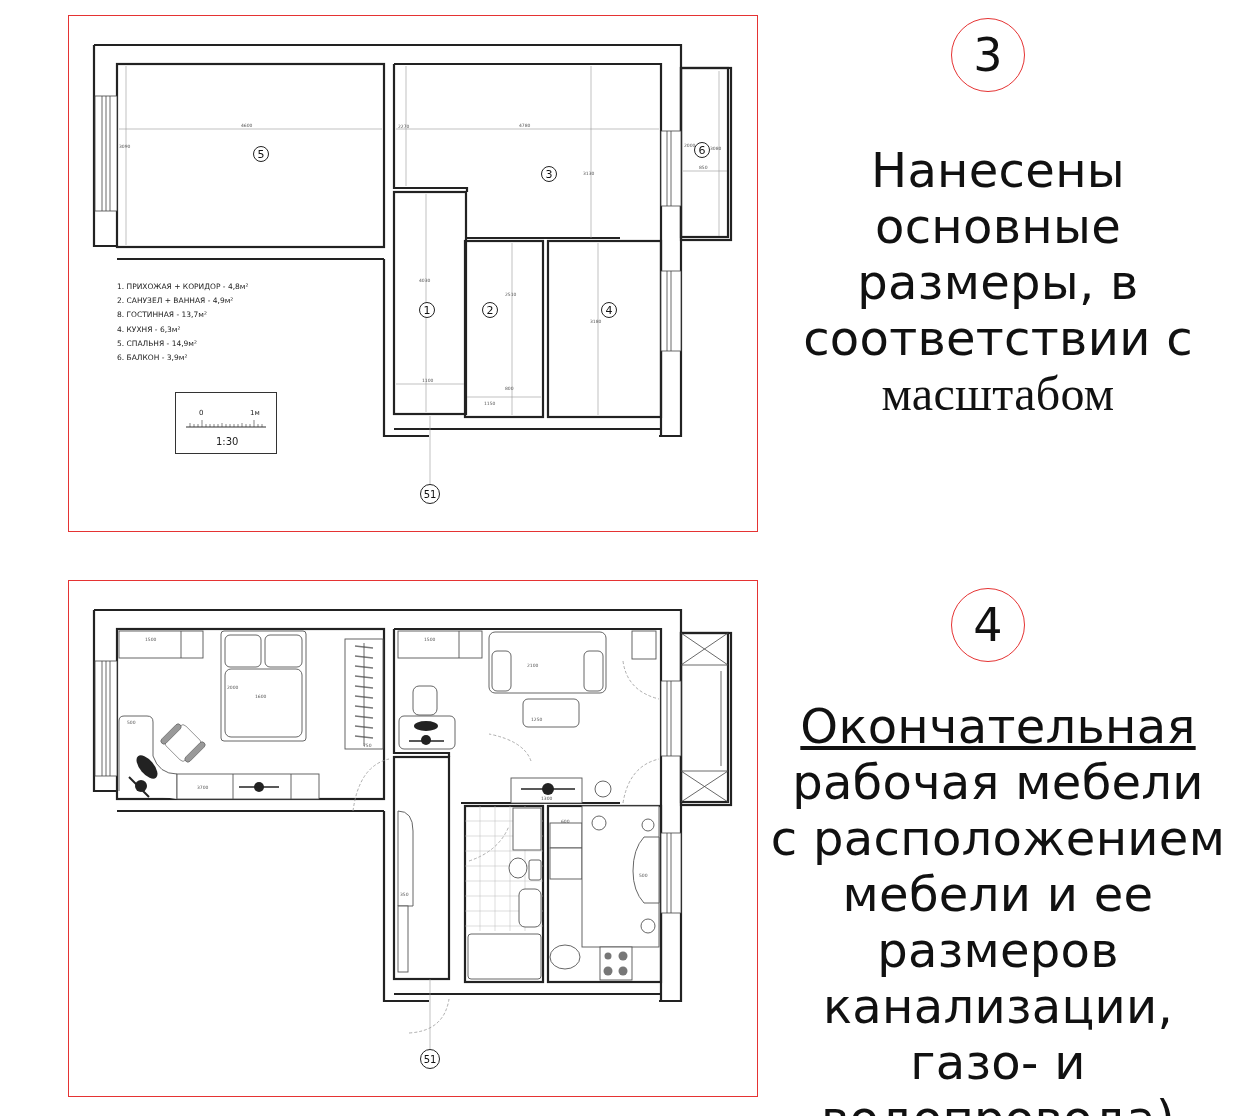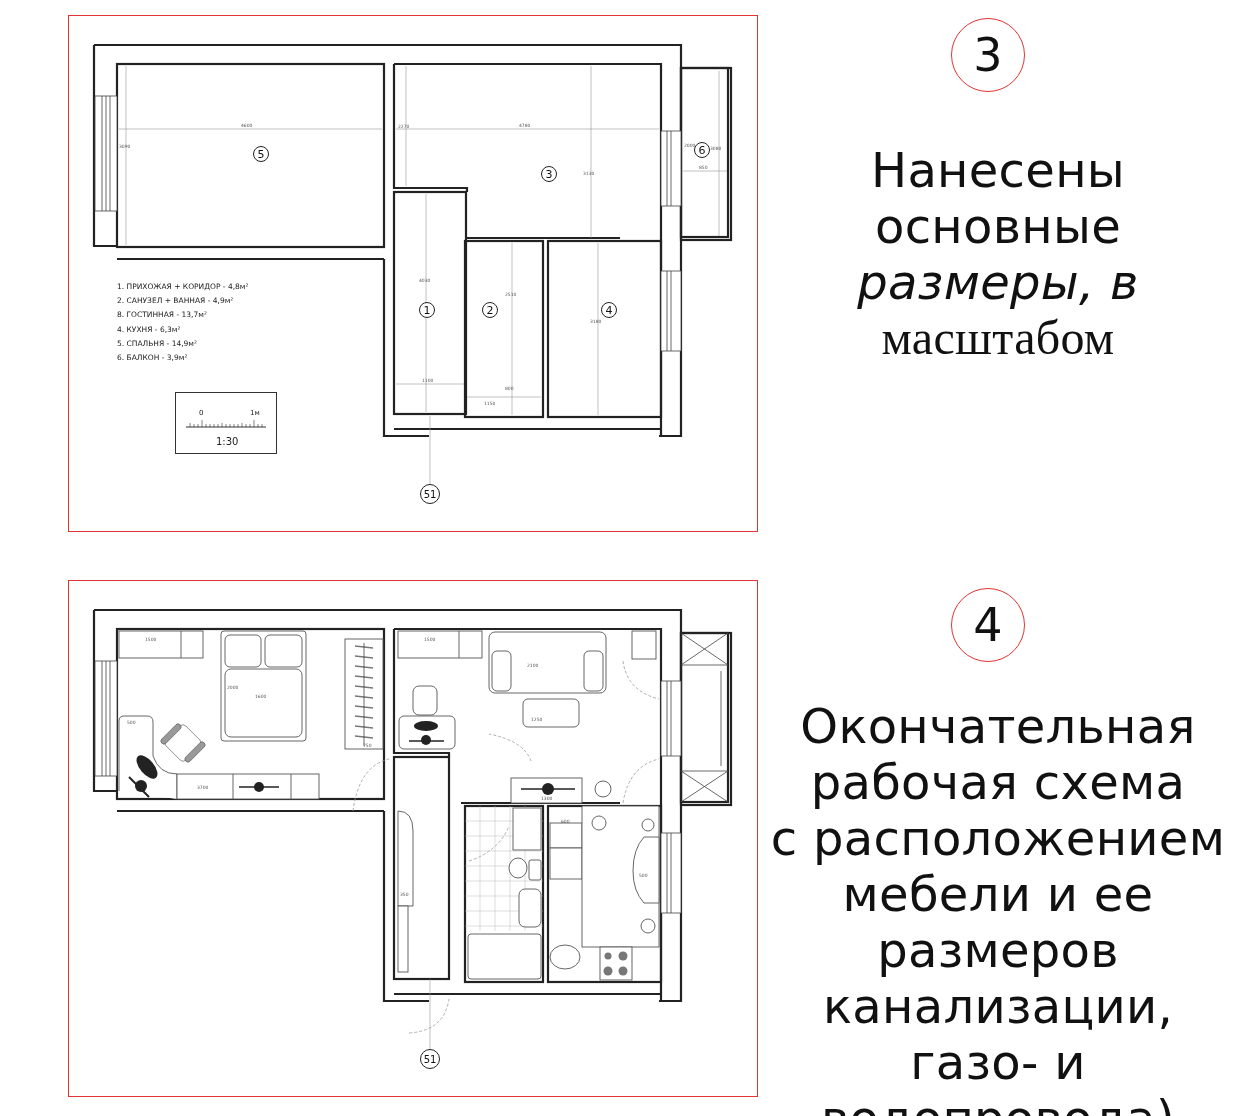--- a/index.html
+++ b/index.html
@@ -305,25 +305,26 @@
   <div class="dim" style="left:331px; top:311px;">350</div>
   <div class="dim" style="left:492px; top:238px;">600</div>
   <div class="dim" style="left:570px; top:292px;">500</div>
 
   <div class="room-num" style="left:351px; top:468px; width:20px; height:20px; font-size:10px;">51</div>
 </div>
 
 <div class="step-circle" style="left:951px; top:18px;">3</div>
 <div class="side" style="left:770px; top:142px; width:456px;">
   <div class="caption" style="position:static;">Нанесены основные</div>
-  <div class="caption" style="position:static;font-style:italic;">размеры, в</div>
+  <div class="caption" style="position:static;">размеры, в</div>
+  <div class="caption" style="position:static;">соответствии с</div>
   <div class="caption" style="position:static;font-family:Liberation Serif, serif;">масштабом</div>
 </div>
 
 <div class="step-circle" style="left:951px; top:588px;">4</div>
 <div class="side" style="left:764px; top:698px; width:468px;">
-  <div class="caption" style="position:static;">Окончательная</div>
-  <div class="caption" style="position:static;">рабочая схема</div>
+  <div class="caption" style="position:static;text-decoration:underline;">Окончательная</div>
+  <div class="caption" style="position:static;">рабочая мебели</div>
   <div class="caption" style="position:static;">с расположением</div>
   <div class="caption" style="position:static;">мебели и ее размеров</div>
   <div class="caption" style="position:static;">канализации,</div>
   <div class="caption" style="position:static;">газо- и водопровода)</div>
 </div>
 
 </body></html>

